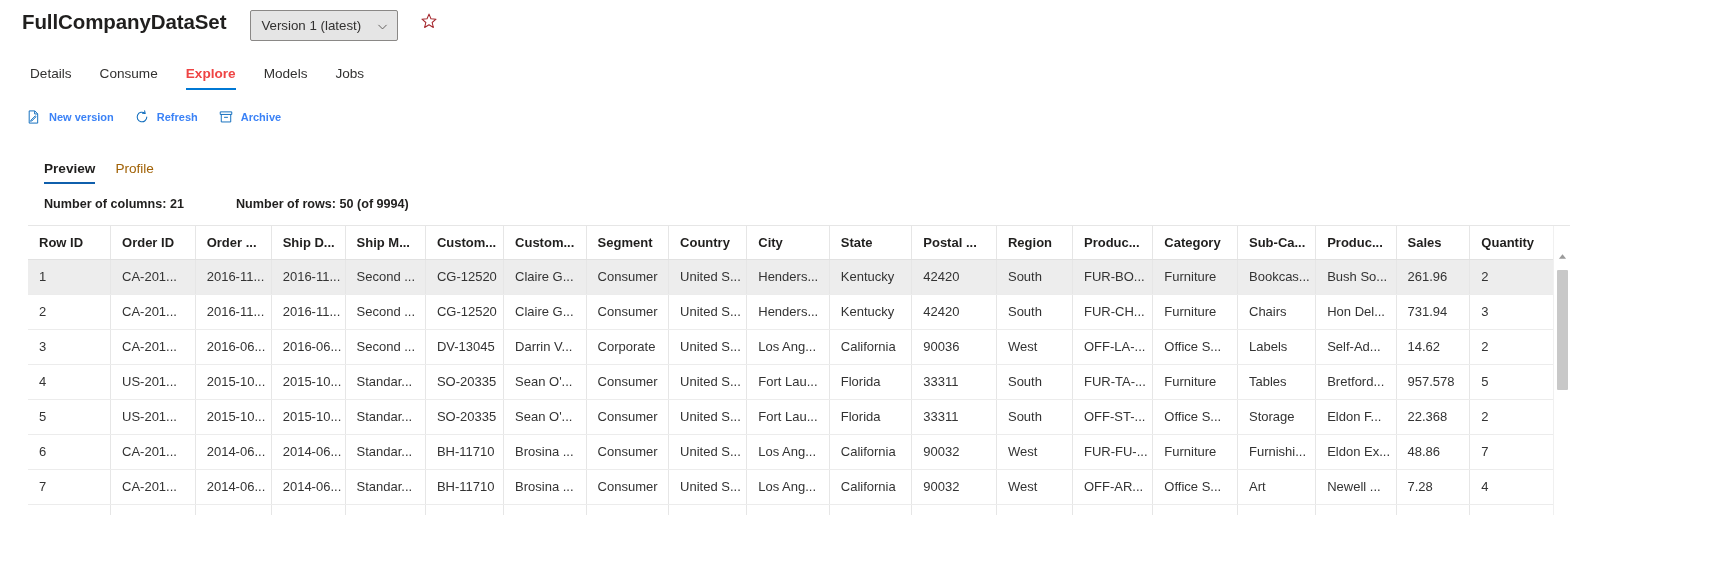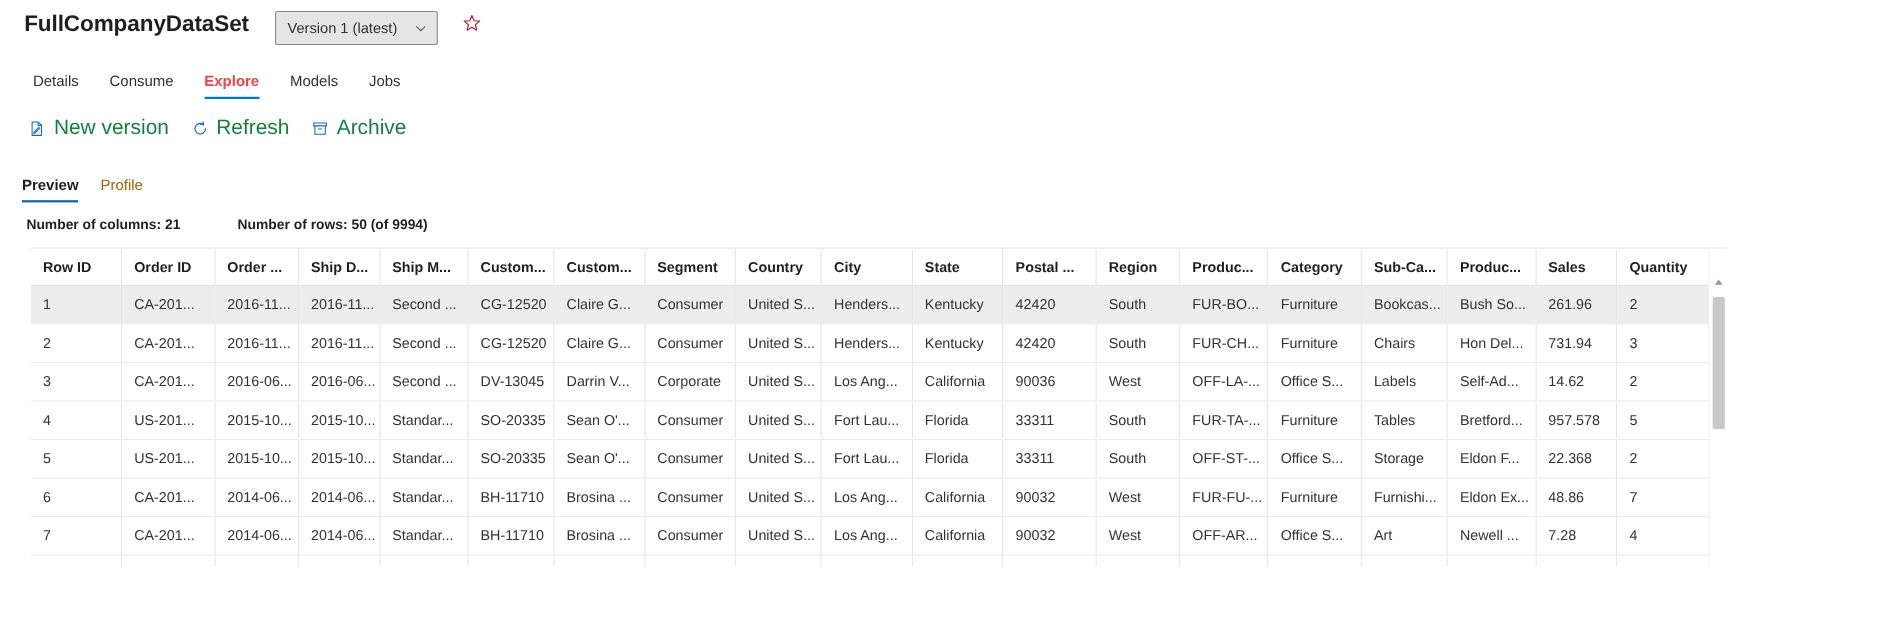--- a/index.html
+++ b/index.html
@@ -100,30 +100,31 @@
     border-radius: 2px;
   }
   .cmd-btn:first-child { padding-left: 2px; }
   .cmd-btn .cmd-ico {
     width: 16px; height: 16px;
     display: flex; align-items: center; justify-content: center;
     flex: none;
   }
   .cmd-btn .cmd-ico svg { width: 16px; height: 16px; display: block; }
   .cmd-label {
-    font-size: 19px;
-    color: #15803d;
+    font-size: 11px;
+    color: #3b82f6;
     white-space: nowrap;
+    font-weight: bold;
   }
 
   
   .sub-tabs {
     display: flex;
     align-items: flex-end;
-    padding-left: 16px;
+    padding-left: 40px;
     height: 34px;
     margin-top: 12px;
   }
   .sub-tab {
     position: relative;
     font-size: 13.6px;
     color: #a16207;
     padding: 0 10px 8px 10px;
     cursor: pointer;
   }
@@ -133,21 +134,21 @@
     content: "";
     position: absolute;
     left: 4px; right: 10px; bottom: 0;
     height: 2.5px;
     background: #0f5fac;
   }
 
   
   .counts {
     display: flex;
-    padding-left: 24px;
+    padding-left: 44px;
     margin-top: 13px;
     gap: 52px;
   }
   .count-item {
     font-size: 12.6px;
     font-weight: 600;
     color: #201f1e;
     white-space: nowrap;
   }
 

